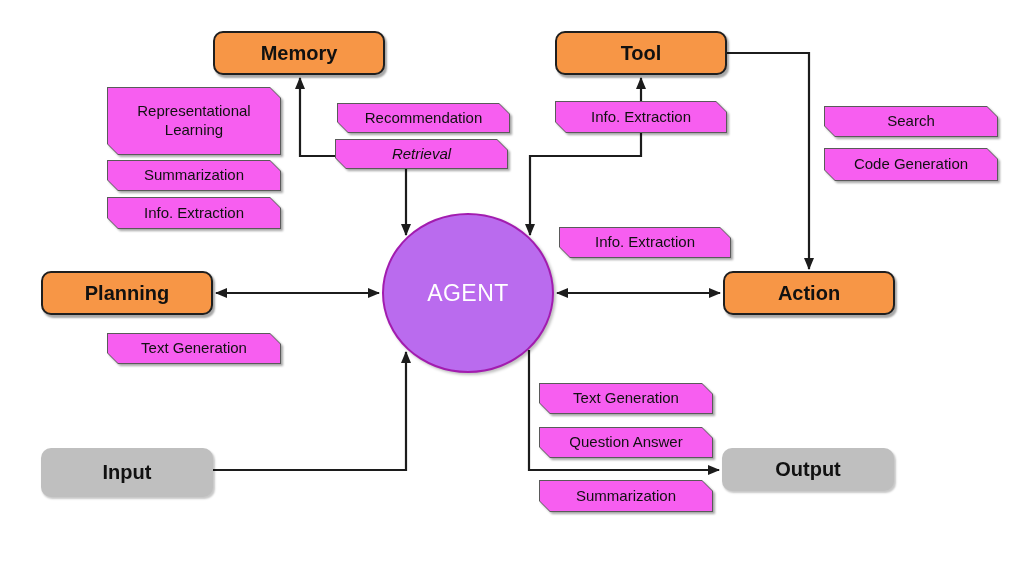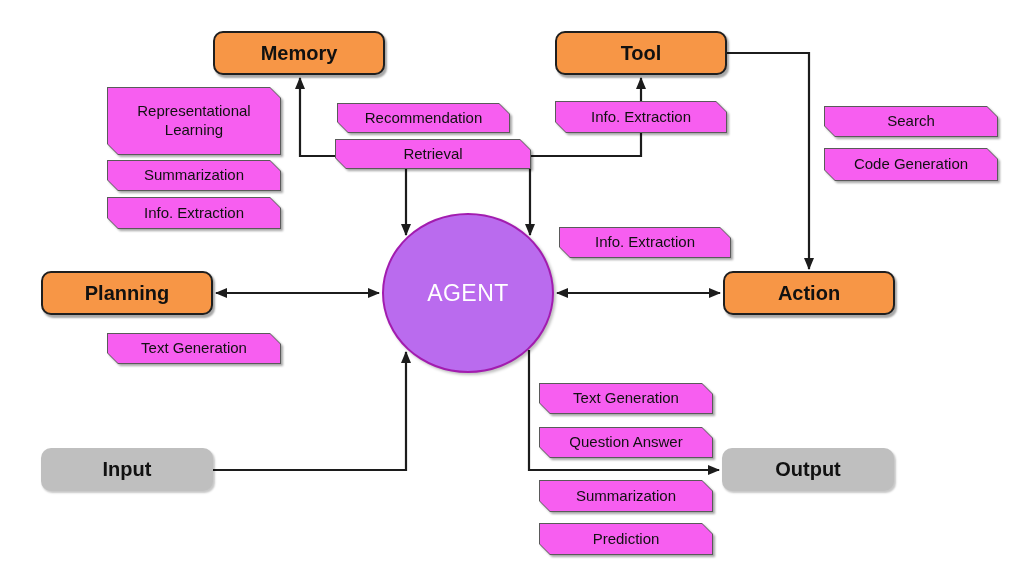--- a/index.html
+++ b/index.html
@@ -71,29 +71,29 @@
     font-size: 15px; line-height: 1.25;
     color: #111111; text-align: center;
     padding: 0 8px;
   }
 
   
   .p-memory        { left: 213px; top: 31px;  width: 172px; height: 44px; }
   .p-tool          { left: 555px; top: 31px;  width: 172px; height: 44px; }
   .p-planning      { left: 41px;  top: 271px; width: 172px; height: 44px; }
   .p-action        { left: 723px; top: 271px; width: 172px; height: 44px; }
-  .p-input         { left: 41px;  top: 448px; width: 172px; height: 43px; }
+  .p-input         { left: 41px;  top: 448px; width: 172px; height: 49px; }
   .p-output        { left: 722px; top: 448px; width: 172px; height: 43px; }
   .p-agent         { left: 382px; top: 213px; width: 172px; height: 160px; }
 
   .p-rep-learning  { left: 107px; top: 87px;  width: 174px; height: 68px; }
   .p-summar-l      { left: 107px; top: 160px; width: 174px; height: 31px; }
   .p-infoext-l     { left: 107px; top: 197px; width: 174px; height: 32px; }
   .p-recommend     { left: 337px; top: 103px; width: 173px; height: 30px; }
-  .p-retrieval     { left: 335px; top: 139px; width: 196px; height: 30px; }
+  .p-retrieval     { left: 335px; top: 139px; width: 173px; height: 30px; font-style: italic; }
   .p-infoext-tool  { left: 555px; top: 101px; width: 172px; height: 32px; }
   .p-search        { left: 824px; top: 106px; width: 174px; height: 31px; border-radius: 13px; }
   .p-codegen       { left: 824px; top: 148px; width: 174px; height: 33px; }
   .p-infoext-mid   { left: 559px; top: 227px; width: 172px; height: 31px; }
   .p-textgen-plan  { left: 107px; top: 333px; width: 174px; height: 31px; }
   .p-textgen-out   { left: 539px; top: 383px; width: 174px; height: 31px; }
   .p-qa            { left: 539px; top: 427px; width: 174px; height: 31px; }
   .p-summar-out    { left: 539px; top: 480px; width: 174px; height: 32px; }
   .p-prediction    { left: 539px; top: 523px; width: 174px; height: 32px; }
 </style>
@@ -193,18 +193,14 @@
     <div class="tag-label">Text Generation</div>
   </div>
   <div class="tag p-qa">
     <div class="shape"></div>
     <div class="tag-label">Question Answer</div>
   </div>
   <div class="tag p-summar-out">
     <div class="shape"></div>
     <div class="tag-label">Summarization</div>
   </div>
-  <div class="tag p-prediction">
-    <div class="shape"></div>
-    <div class="tag-label">Prediction</div>
-  </div>
 
 </div>
 
 </body></html>

